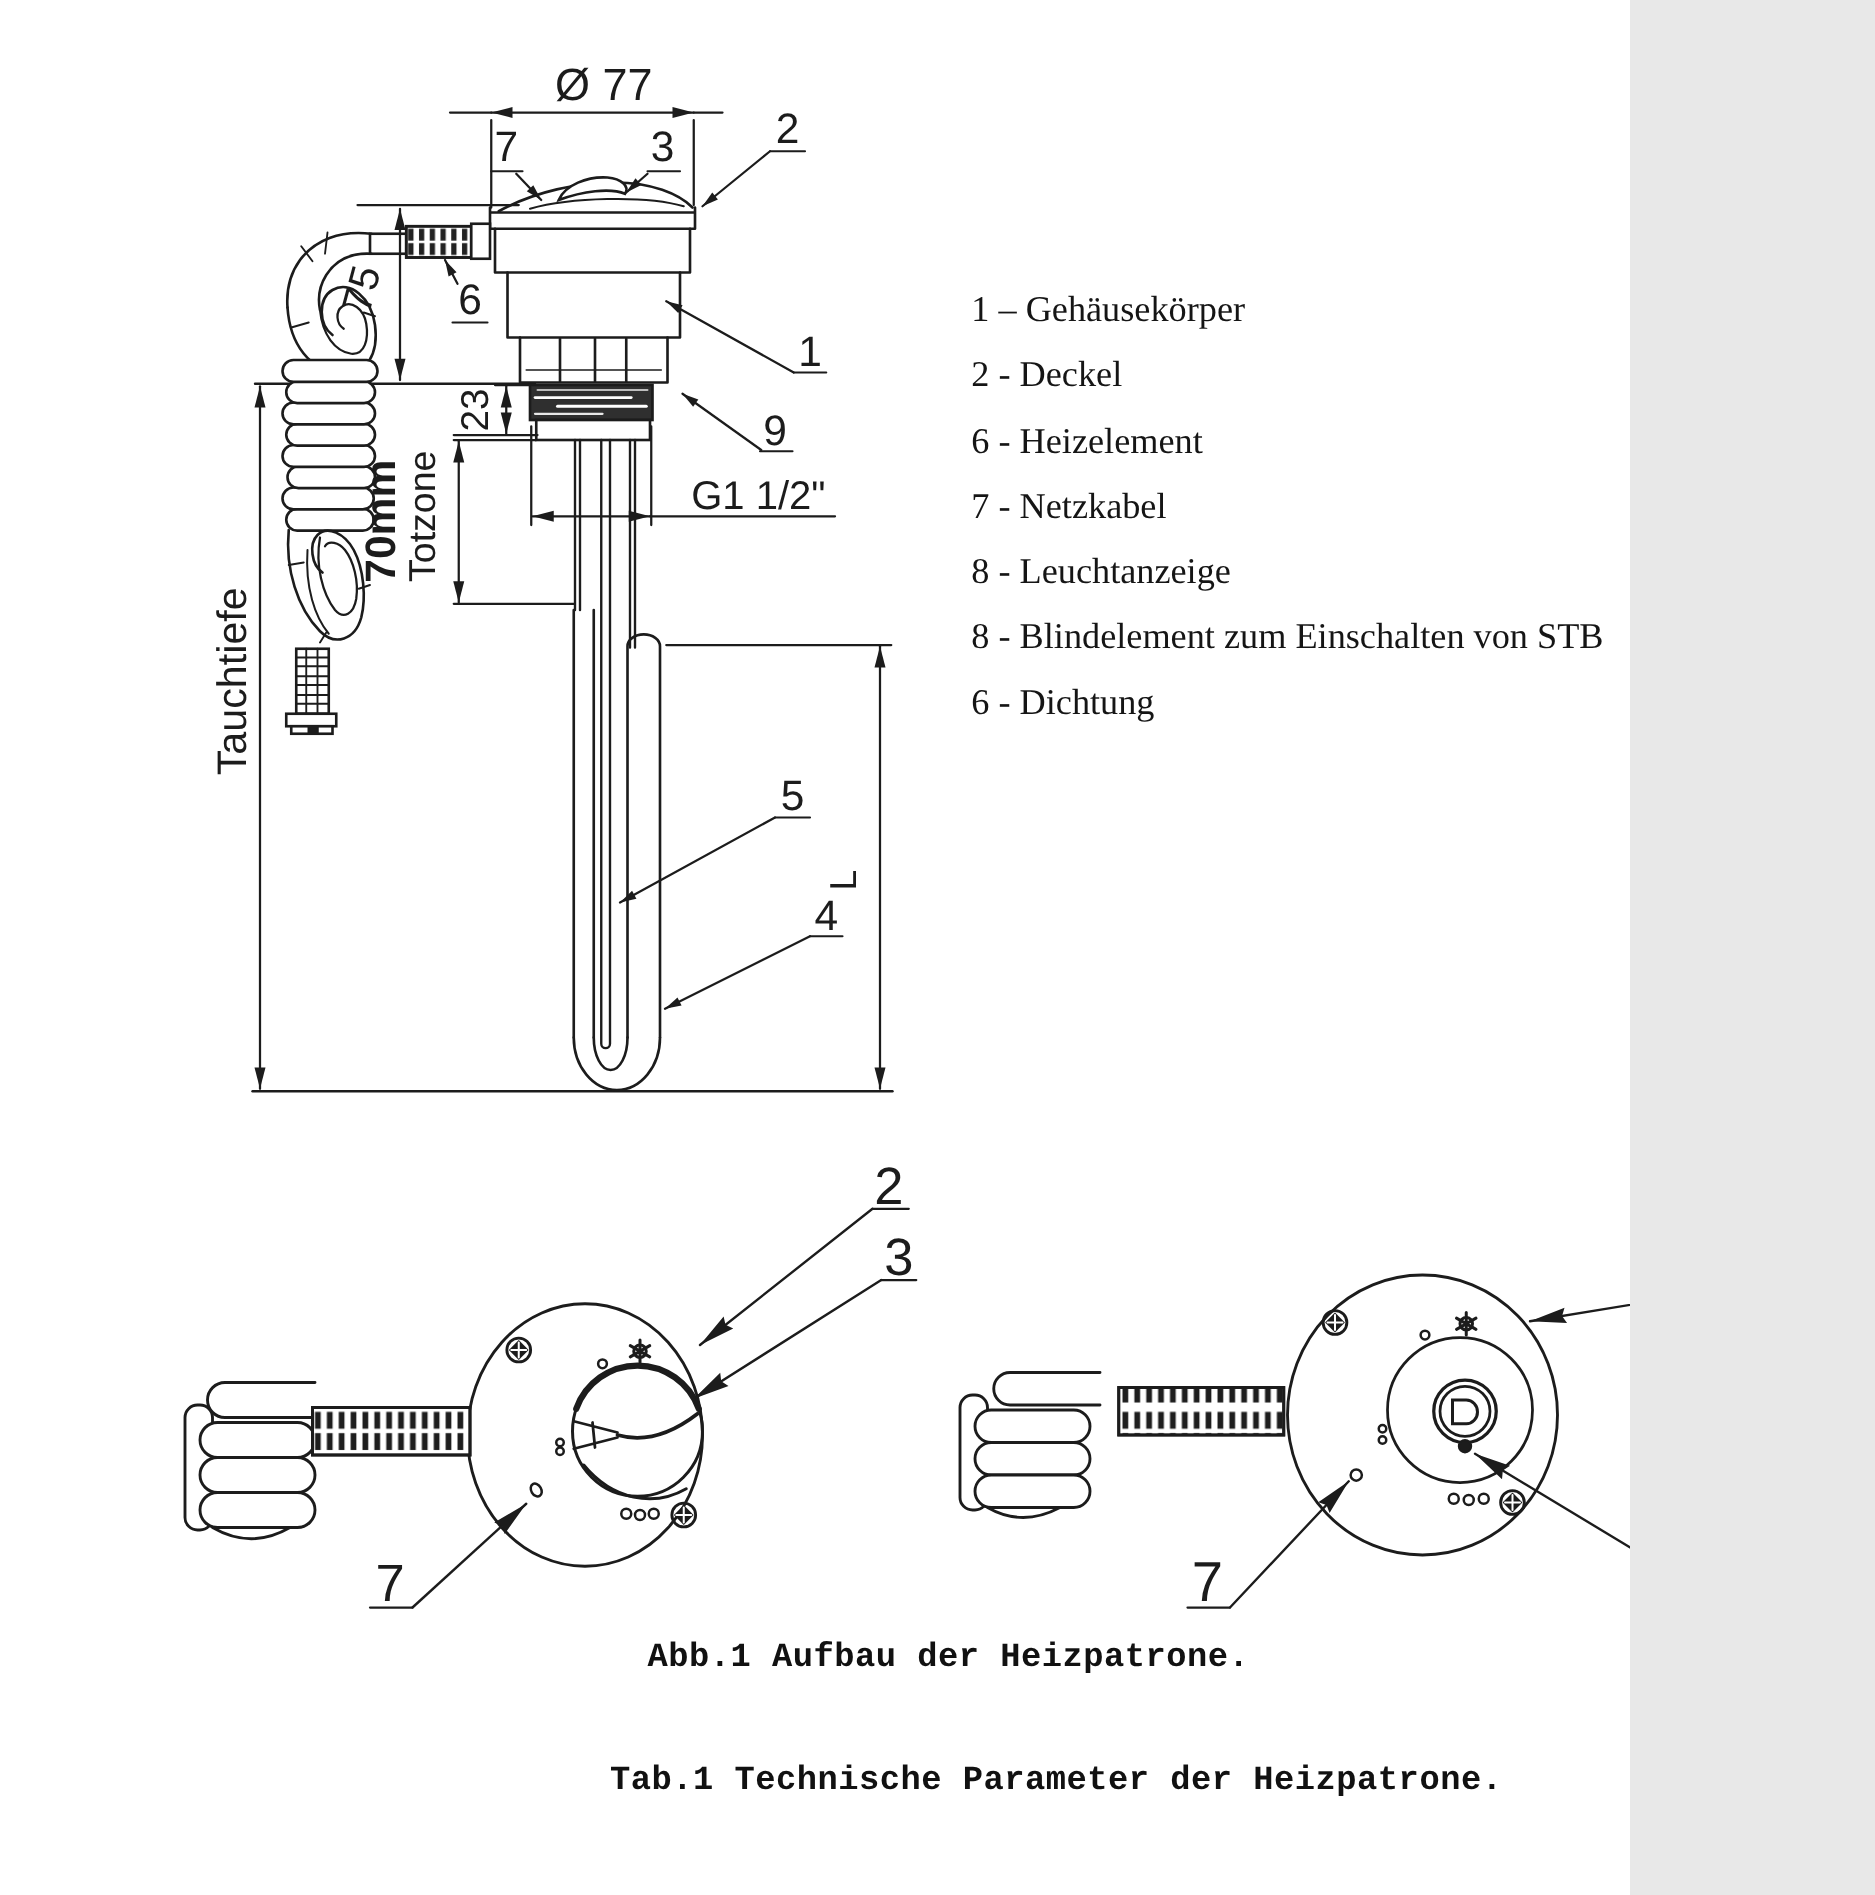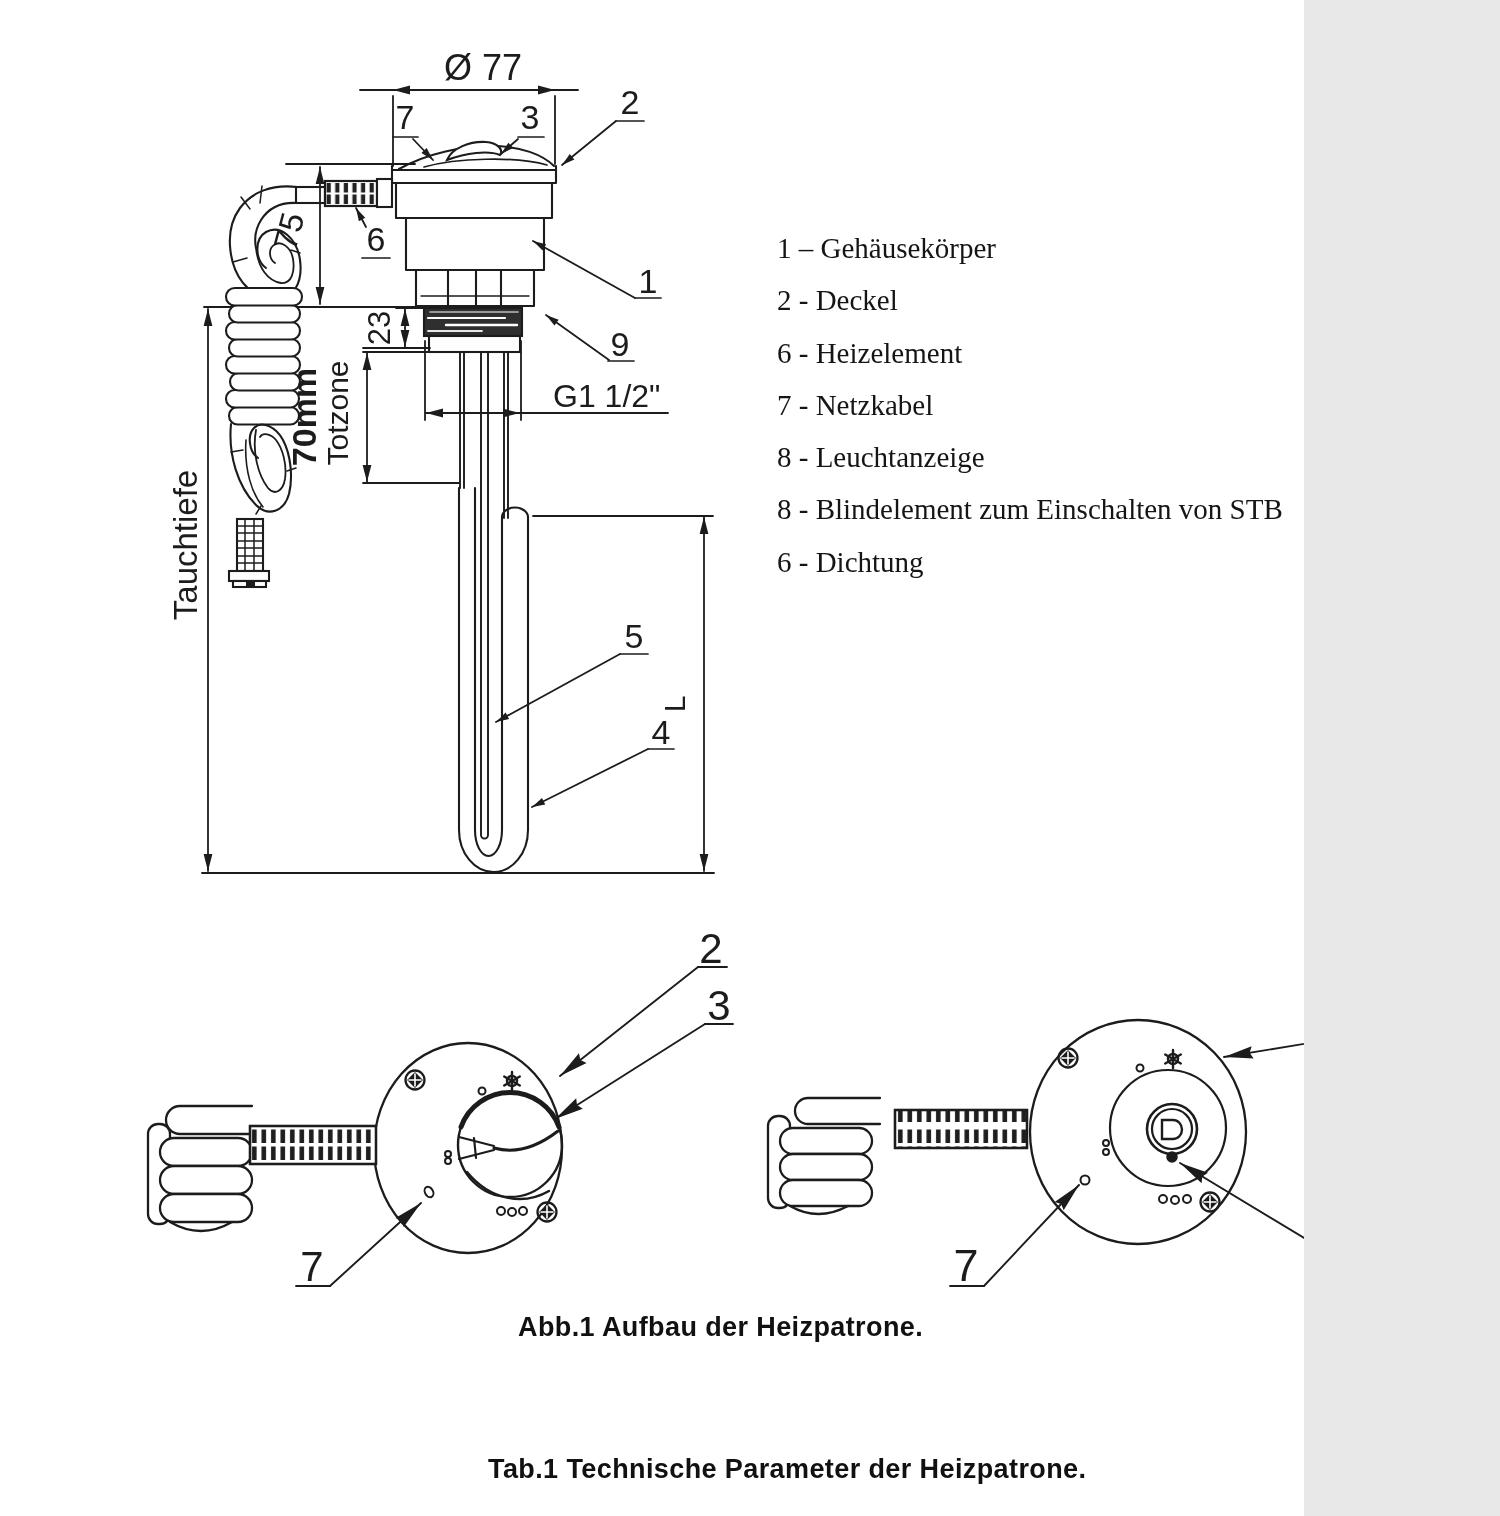--- a/index.html
+++ b/index.html
@@ -3,23 +3,23 @@
 <meta charset="utf-8">
 <style>
   html,body{margin:0;padding:0;background:#e8e8e8;}
   #page{position:relative;width:1304px;height:1516px;background:#ffffff;overflow:hidden;
         font-family:"Liberation Serif", serif;color:#1b1b1b;}
   #drawing{position:absolute;left:0;top:0;}
   #legend{position:absolute;left:777px;top:222px;width:620px;}
   #legend .item{height:52.3px;line-height:52.3px;font-size:29px;white-space:nowrap;
         font-family:"Liberation Serif", serif;color:#151515;}
   .caption{position:absolute;font-size:27px;font-weight:600;letter-spacing:.4px;
-        font-family:Liberation Sans, sans-serif;color:#111;white-space:nowrap;}
+        font-family:Liberation Mono, monospace;color:#111;white-space:nowrap;}
   #fig-caption{left:518px;top:1312px;}
-  #tab-caption{left:488px;top:1454px;}
+  #tab-caption{left:488px;top:1410px;}
   svg text{font-family:"Liberation Sans", sans-serif;fill:#1c1c1c;}
 </style>
 </head>
 <body>
 
 <div id="page">
 
 <svg id="drawing" width="1500" height="1516" viewBox="0 0 1500 1516">
   <defs>
     <marker id="dimArrow" viewBox="-19 -6 21 12" refX="0" refY="0" markerWidth="21" markerHeight="12" orient="auto-start-reverse" markerUnits="userSpaceOnUse">

